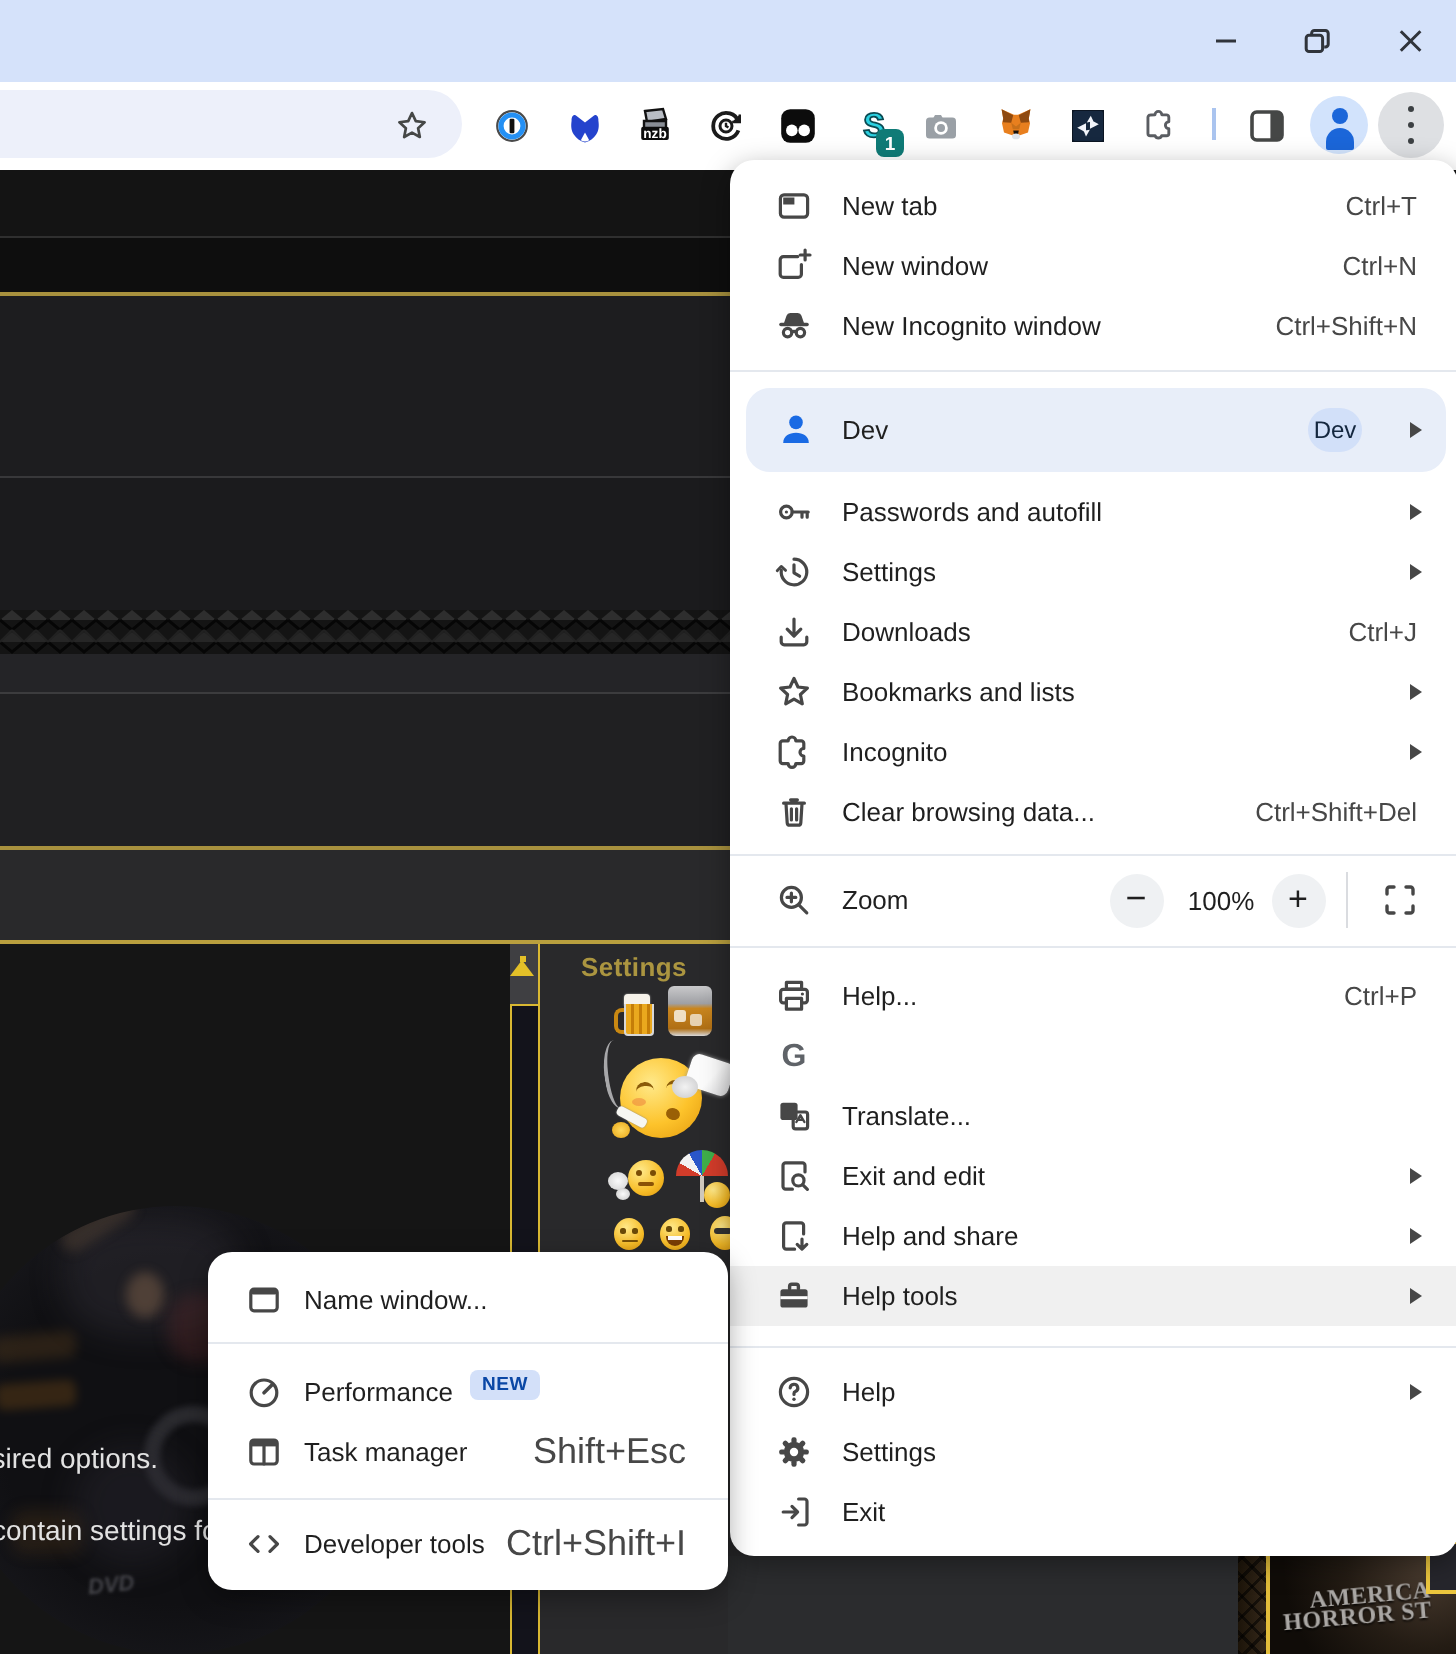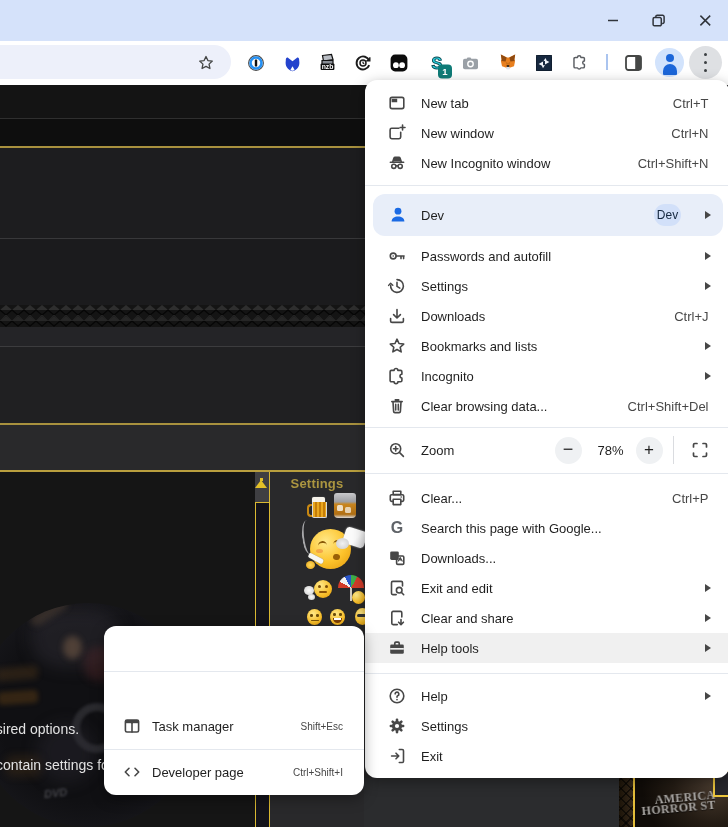--- a/index.html
+++ b/index.html
@@ -9,21 +9,21 @@
   #menu .mi{position:absolute;left:0;width:366px;height:30px;}
   #menu .lb{position:absolute;left:56px;top:50%;transform:translateY(-50%);font-size:13px;color:#1f1f1f;white-space:nowrap;}
   #menu .sc{position:absolute;right:22.5px;top:50%;transform:translateY(-50%);font-size:13px;color:#474747;white-space:nowrap;}
   #menu .ic{position:absolute;left:22px;top:50%;transform:translateY(-50%);}
   #menu .sep{position:absolute;left:0;width:366px;height:1px;background:#e4e8ee;}
   .arr{position:absolute;right:20.5px;top:50%;transform:translateY(-50%);width:0;height:0;
        border-left:6px solid #474747;border-top:4.5px solid transparent;border-bottom:4.5px solid transparent;}
   svg.mico{stroke:#474747;fill:none;stroke-width:1.6;stroke-linecap:round;stroke-linejoin:round;}
   #submenu .mi{position:absolute;left:0;width:260px;height:30px;}
   #submenu .lb{position:absolute;left:48px;top:50%;transform:translateY(-50%);font-size:13px;color:#1f1f1f;white-space:nowrap;}
-  #submenu .sc{position:absolute;right:21px;top:50%;transform:translateY(-50%);font-size:10px;color:#474747;white-space:nowrap;}
+  #submenu .sc{position:absolute;right:21px;top:50%;transform:translateY(-50%);font-size:18px;color:#474747;white-space:nowrap;}
   #submenu .ic{position:absolute;left:18px;top:50%;transform:translateY(-50%);}
   #submenu .sep{position:absolute;left:0;width:260px;height:1px;background:#e4e8ee;}
 </style>
 </head>
 <body>
 
 <div class="abs" id="page" style="left:0;top:85px;width:728px;height:742px;background:#1f1f21;overflow:hidden;">
 
   <div class="abs" style="left:0;top:0;width:728px;height:34px;background:#141414;"></div>
   <div class="abs" style="left:0;top:33px;width:728px;height:1px;background:#2f2f2f;"></div>
@@ -334,68 +334,67 @@
       <span class="sc">Ctrl+Shift+Del</span>
   </div>
   <div class="sep" style="top:347px;"></div>
   <div class="mi" style="top:355px;height:30px;">
     <svg class="ic mico" width="20" height="20" viewBox="0 0 20 20">
         <circle cx="8.7" cy="8.7" r="5"></circle>
         <path d="M12.4 12.4 l4 4 M6.5 8.7 h4.4 M8.7 6.5 v4.4"></path>
       </svg>
     <span class="lb">Zoom</span>
     <span class="abs" style="left:189.5px;top:1.5px;width:27px;height:27px;border-radius:50%;background:#eff1f3;color:#1f1f1f;text-align:center;line-height:25px;font-size:18px;">−</span>
-    <span class="abs" style="left:224px;top:8px;width:43px;text-align:center;font-size:13px;color:#1f1f1f;">78%</span>
+    <span class="abs" style="left:224px;top:8px;width:43px;text-align:center;font-size:13px;color:#1f1f1f;">100%</span>
     <span class="abs" style="left:270.5px;top:1.5px;width:27px;height:27px;border-radius:50%;background:#eff1f3;color:#1f1f1f;text-align:center;line-height:26px;font-size:17px;">+</span>
     <span class="abs" style="left:308px;top:1px;width:1px;height:28px;background:#dadce0;"></span>
     <svg class="abs" style="left:325px;top:5px;" width="20" height="20" viewBox="0 0 20 20" stroke="#474747" fill="none" stroke-width="1.7" stroke-linecap="round">
         <path d="M3.5 7 V4.8 a1.3 1.3 0 0 1 1.3-1.3 H7 M13 3.5 h2.2 a1.3 1.3 0 0 1 1.3 1.3 V7 M16.5 13 v2.2 a1.3 1.3 0 0 1-1.3 1.3 H13 M7 16.5 H4.8 a1.3 1.3 0 0 1-1.3-1.3 V13"></path>
       </svg>
   </div>
   <div class="sep" style="top:392.5px;"></div>
   <div class="mi" style="top:403px;">
     <svg class="ic mico" width="20" height="20" viewBox="0 0 20 20">
         <rect x="6.2" y="3.2" width="7.6" height="3.4"></rect>
         <path d="M6.2 13.4 H4.6 a1.3 1.3 0 0 1 -1.3 -1.3 V8 a1.3 1.3 0 0 1 1.3 -1.3 h10.8 a1.3 1.3 0 0 1 1.3 1.3 v4.1 a1.3 1.3 0 0 1 -1.3 1.3 H13.8"></path>
         <rect x="6.2" y="11.2" width="7.6" height="5.4"></rect>
         <circle cx="14.2" cy="9" r="0.8" fill="#474747" stroke="none"></circle>
       </svg>
-    <span class="lb">Clear...</span>
+    <span class="lb">Help...</span>
       <span class="sc">Ctrl+P</span>
   </div>
   <div class="mi" style="top:433px;">
     <svg class="ic" width="20" height="20" viewBox="0 0 20 20">
         <text x="10" y="15" text-anchor="middle" font-family="Liberation Sans" font-size="16" font-weight="bold" fill="#5f6368">G</text>
       </svg>
-    <span class="lb">Search this page with Google...</span>
   </div>
   <div class="mi" style="top:463px;">
     <svg class="ic mico" width="20" height="20" viewBox="0 0 20 20">
         <rect x="9.6" y="8" width="7.2" height="8.4" rx="1.2"></rect>
         <path d="M11.2 13 l2-3.4 2 3.4 M12 11.9 h2.5" stroke-width="1.2"></path>
         <rect x="3.2" y="3.4" width="8.6" height="8.6" rx="1.4" fill="#474747" stroke="none"></rect>
         <text x="7.5" y="10.6" text-anchor="middle" font-family="Liberation Sans" font-size="8" font-weight="bold" fill="#ffffff">G</text>
       </svg>
-    <span class="lb">Downloads...</span>
+    <span class="lb">Translate...</span>
   </div>
   <div class="mi" style="top:493px;">
     <svg class="ic mico" width="20" height="20" viewBox="0 0 20 20">
         <path d="M15.5 8 V4.7 a1.3 1.3 0 0 0 -1.3 -1.3 H5.8 a1.3 1.3 0 0 0 -1.3 1.3 v10.6 a1.3 1.3 0 0 0 1.3 1.3 h3.4"></path>
         <circle cx="12.2" cy="12.2" r="2.8"></circle>
         <path d="M14.3 14.3 l2.4 2.4"></path>
       </svg>
     <span class="lb">Exit and edit</span>
       <span class="arr"></span>
   </div>
   <div class="mi" style="top:523px;">
     <svg class="ic mico" width="20" height="20" viewBox="0 0 20 20">
         <path d="M14.8 9 V4.7 a1.3 1.3 0 0 0 -1.3 -1.3 H6.1 a1.3 1.3 0 0 0 -1.3 1.3 v10.6 a1.3 1.3 0 0 0 1.3 1.3 h4.2"></path>
         <path d="M14 11.5 v5 M11.6 14.2 l2.4 2.4 2.4 -2.4"></path>
       </svg>
-    <span class="lb">Clear and share</span>
+    <span class="lb">Help and share</span>
       <span class="arr"></span>
   </div>
   <div class="abs" style="left:0;top:553px;width:366px;height:30px;background:#f0f0f0;"></div>
   <div class="mi" style="top:553px;">
     <svg class="ic mico" width="20" height="20" viewBox="0 0 20 20">
         <rect x="3.2" y="6.6" width="13.6" height="9.2" rx="1.3" fill="#474747" stroke="none"></rect>
         <path d="M7.8 6.4 V5.2 a1.1 1.1 0 0 1 1.1 -1.1 h2.2 a1.1 1.1 0 0 1 1.1 1.1 v1.2" stroke-width="1.7"></path>
         <rect x="3.2" y="10.1" width="13.6" height="1.5" fill="#fff" stroke="none"></rect>
       </svg>
     <span class="lb">Help tools</span>
@@ -435,31 +434,46 @@
   <div class="mi" style="top:660.5px;">
     <svg class="ic mico" width="20" height="20" viewBox="0 0 20 20">
         <path d="M12.3 3.5 H15.2 a1.3 1.3 0 0 1 1.3 1.3 v10.4 a1.3 1.3 0 0 1 -1.3 1.3 h-2.9"></path>
         <path d="M4.6 10 h7.2 M9 7.2 l2.8 2.8 -2.8 2.8"></path>
       </svg>
     <span class="lb">Exit</span>
   </div>
 </div>
 
 <div class="abs" id="submenu" style="left:104px;top:626px;width:260px;height:169px;background:#ffffff;border-radius:12px;box-shadow:0 4px 14px rgba(0,0,0,0.35);overflow:hidden;">
+  <div class="mi" style="top:9px;">
+    <svg class="ic mico" width="20" height="20" viewBox="0 0 20 20">
+        <rect x="3.4" y="4.6" width="13.2" height="10.8" rx="1.6"></rect>
+        <rect x="3.4" y="4.6" width="13.2" height="2.6" rx="1.3" fill="#474747" stroke="none"></rect>
+      </svg>
+    <span class="lb">Name window...</span>
+  </div>
   <div class="sep" style="top:45px;"></div>
+  <div class="mi" style="top:55px;">
+    <svg class="ic mico" width="20" height="20" viewBox="0 0 20 20">
+        <circle cx="10" cy="10.4" r="6.4"></circle>
+        <path d="M10 10.4 l4.2-4.2" stroke-width="1.8"></path>
+      </svg>
+    <span class="lb">Performance</span>
+    <span class="abs" style="left:131px;top:4px;height:15px;background:#d3e0f9;border-radius:4px;font-size:9.5px;font-weight:bold;color:#0a47a5;line-height:15px;padding:0 6px;letter-spacing:.3px;">NEW</span>
+  </div>
   <div class="mi" style="top:85px;">
     <svg class="ic mico" width="20" height="20" viewBox="0 0 20 20">
         <rect x="3.4" y="4" width="13.2" height="12" rx="1.6"></rect>
         <rect x="3.4" y="4" width="13.2" height="3.2" fill="#474747" stroke="none"></rect>
         <path d="M10 7.2 V16"></path>
       </svg>
     <span class="lb">Task manager</span>
       <span class="sc">Shift+Esc</span>
   </div>
   <div class="sep" style="top:123px;"></div>
   <div class="mi" style="top:131px;">
     <svg class="ic mico" width="20" height="20" viewBox="0 0 20 20" stroke-width="1.8">
         <path d="M7 6.3 L3.3 10 7 13.7 M13 6.3 L16.7 10 13 13.7"></path>
       </svg>
-    <span class="lb">Developer page</span>
+    <span class="lb">Developer tools</span>
       <span class="sc">Ctrl+Shift+I</span>
   </div>
 </div>
 
 </body></html>

